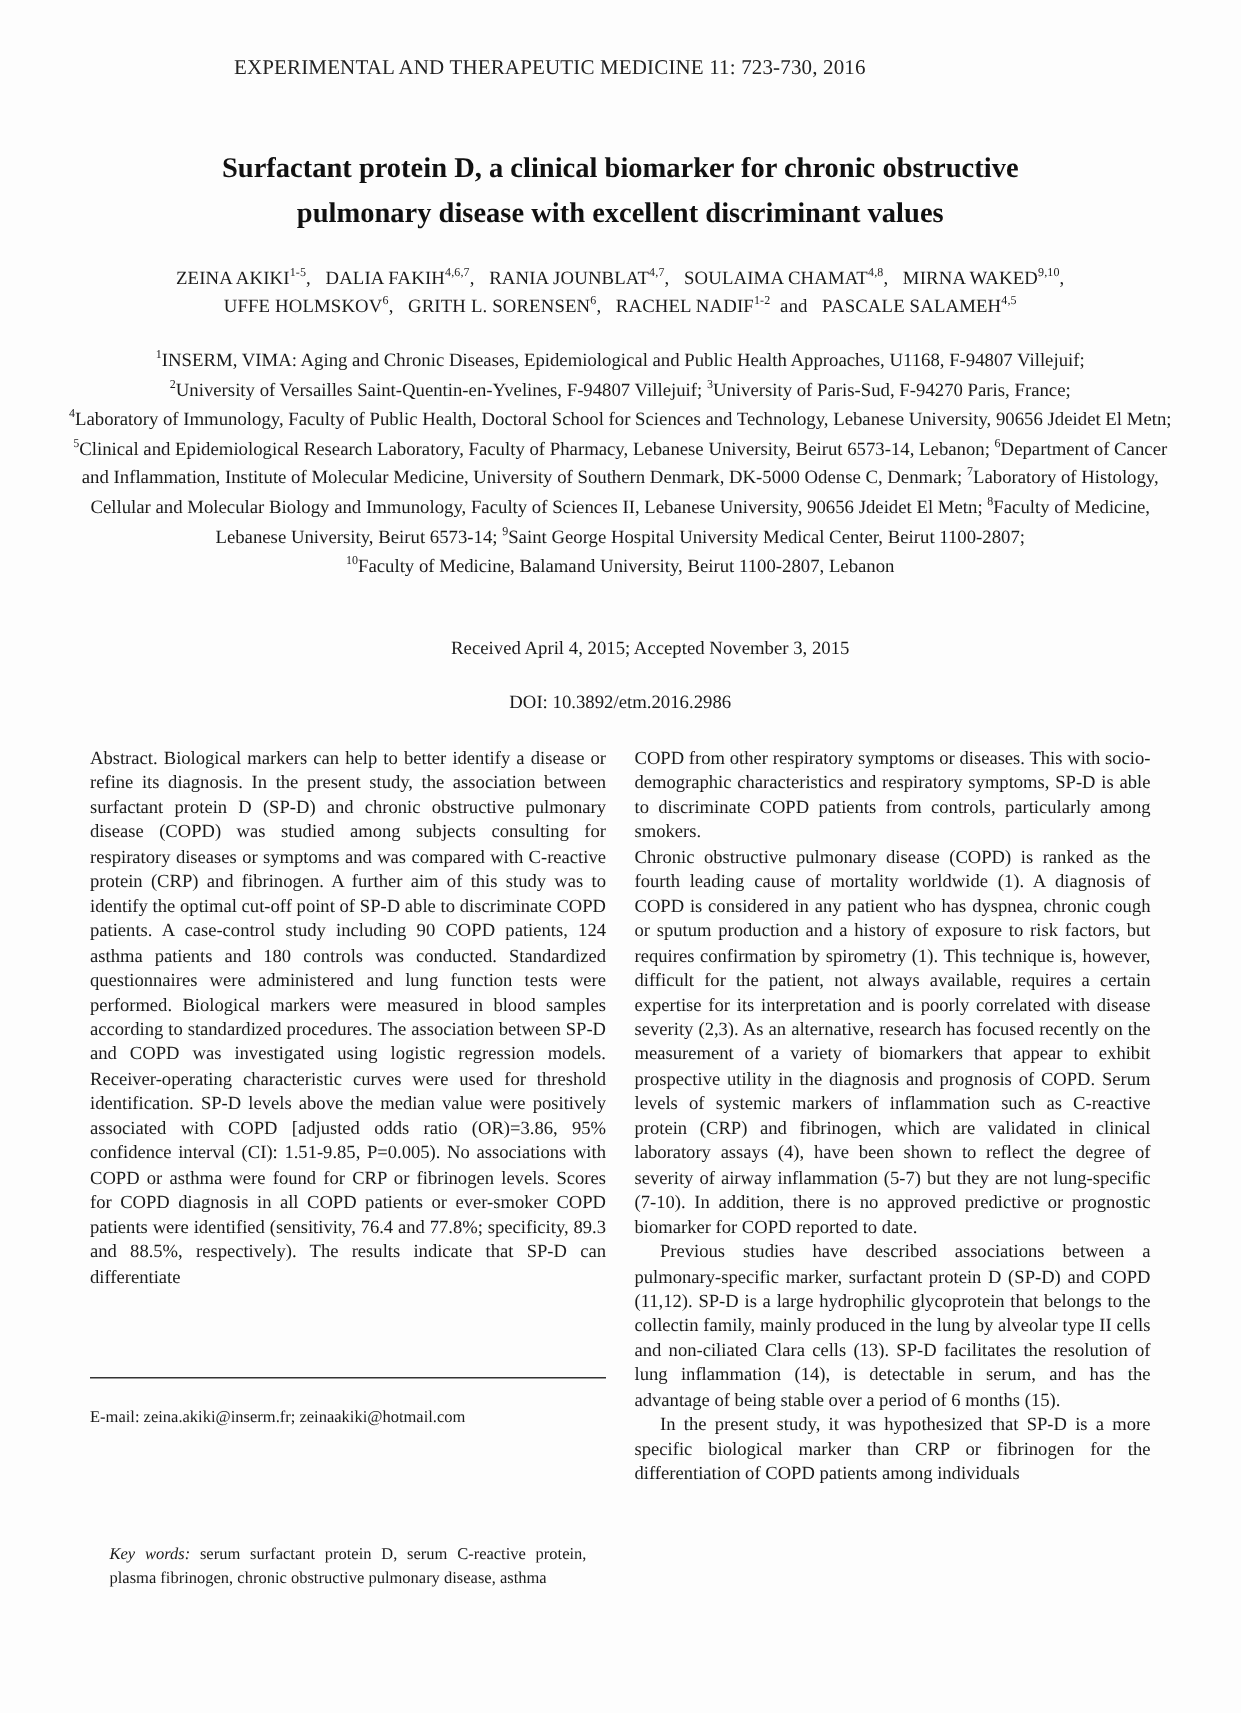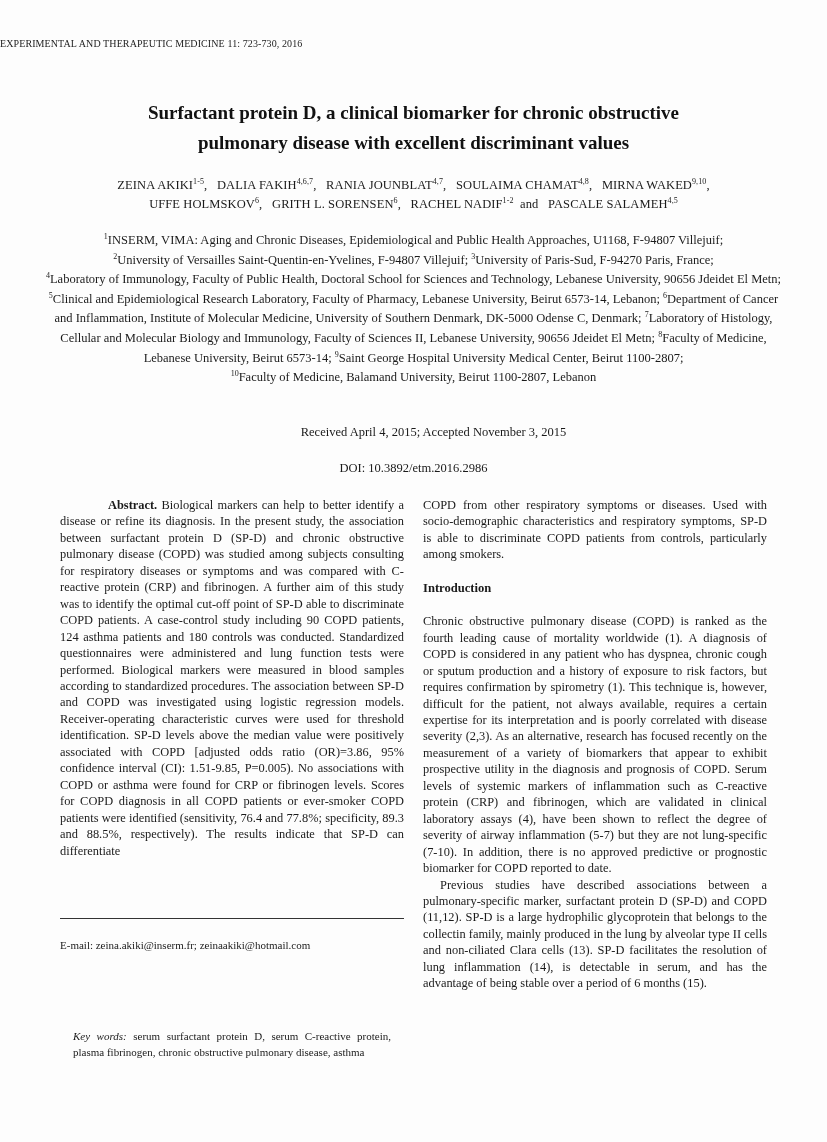--- a/index.html
+++ b/index.html
@@ -1,33 +1,33 @@
 <!DOCTYPE html>
 <html><head>
 <meta charset="utf-8">
 <style>
   html, body { margin: 0; padding: 0; background: #fdfdfd; }
   body { width: 827px; height: 1142px; position: relative; overflow: hidden; color: #1a1a1a;
          font-family: "Liberation Serif", "DejaVu Serif", serif; }
-  .running-head { position: absolute; top: 38px; left: 0; width: 733px; 
-         font-size: 10px; letter-spacing: 0.1px; color: #222; }
+  .running-head { position: absolute; top: 38px; left: 0; width: 733px; text-align: center;
+         font-size: 14px; letter-spacing: 0.1px; color: #222; }
   .title { position: absolute; top: 98px; left: 40px; width: 747px; text-align: center;
          font-size: 19px; font-weight: bold; line-height: 30px; color: #111; }
   .authors { position: absolute; top: 176px; left: 40px; width: 747px; text-align: center;
          font-size: 12.5px; line-height: 19px; letter-spacing: 0.1px; }
   .authors sup, .affil sup { font-size: 8px; line-height: 0; }
   .affil { position: absolute; top: 231px; left: 40px; width: 747px; text-align: center;
          font-size: 12.5px; line-height: 19.6px; }
   .received { position: absolute; top: 425px; left: 0; width: 827px; text-align: center; font-size: 12.5px; padding-left: 20px; }
   .doi { position: absolute; top: 461px; left: 0; width: 827px; text-align: center; font-size: 12.5px; }
   .col { position: absolute; font-size: 12.4px; line-height: 16.45px; text-align: justify; }
   .col-left { top: 497px; left: 60px; width: 344px; }
   .col-right { top: 497px; left: 423px; width: 344px; }
   .col p { margin: 0; }
-  .abs-label { font-weight: bold; margin-left: 48px; }
+  .abs-label { font-weight: normal; }
   .section-head { font-weight: bold; margin: 17px 0 17px 0 !important; font-size: 12.6px; }
   .indent { text-indent: 17px; }
   .rule { position: absolute; top: 918px; left: 60px; width: 344px; height: 0; border-top: 1px solid #333; }
   .corr { position: absolute; top: 938px; left: 60px; width: 344px; font-size: 11px; line-height: 15.6px; text-align: justify; }
   .corr p { margin: 0; }
   .kw { position: absolute; top: 1016px; left: 60px; width: 344px; font-size: 11px; line-height: 15.6px; text-align: justify; }
   .kw p { margin: 13px; }
   .it { font-style: italic; }
 </style>
 </head>
@@ -74,17 +74,17 @@
 
 <div class="corr">
   <p>E-mail: zeina.akiki@inserm.fr; zeinaakiki@hotmail.com</p>
 </div>
 
 <div class="kw">
   <p><span class="it">Key words:</span><span> serum surfactant protein D, serum C-reactive protein, plasma fibrinogen, chronic obstructive pulmonary disease, asthma</span></p>
 </div>
 
 <div class="col col-right">
-  <p>COPD from other respiratory symptoms or diseases. Used with socio-demographic characteristics and respiratory symptoms, SP-D is able to discriminate COPD patients from controls, particularly among smokers.</p>
-  <p class="section-head">Introduction</p>
+  <p>COPD from other respiratory symptoms or diseases. This with socio-demographic characteristics and respiratory symptoms, SP-D is able to discriminate COPD patients from controls, particularly among smokers.</p>
   <p>Chronic obstructive pulmonary disease (COPD) is ranked as the fourth leading cause of mortality worldwide (1). A diagnosis of COPD is considered in any patient who has dyspnea, chronic cough or sputum production and a history of exposure to risk factors, but requires confirmation by spirometry (1). This technique is, however, difficult for the patient, not always available, requires a certain expertise for its interpretation and is poorly correlated with disease severity (2,3). As an alternative, research has focused recently on the measurement of a variety of biomarkers that appear to exhibit prospective utility in the diagnosis and prognosis of COPD. Serum levels of systemic markers of inflammation such as C-reactive protein (CRP) and fibrinogen, which are validated in clinical laboratory assays (4), have been shown to reflect the degree of severity of airway inflammation (5-7) but they are not lung-specific (7-10). In addition, there is no approved predictive or prognostic biomarker for COPD reported to date.</p>
   <p class="indent">Previous studies have described associations between a pulmonary-specific marker, surfactant protein D (SP-D) and COPD (11,12). SP-D is a large hydrophilic glycoprotein that belongs to the collectin family, mainly produced in the lung by alveolar type II cells and non-ciliated Clara cells (13). SP-D facilitates the resolution of lung inflammation (14), is detectable in serum, and has the advantage of being stable over a period of 6 months (15).</p>
+  <p class="indent">In the present study, it was hypothesized that SP-D is a more specific biological marker than CRP or fibrinogen for the differentiation of COPD patients among individuals</p>
 </div>
 
 </body></html>

